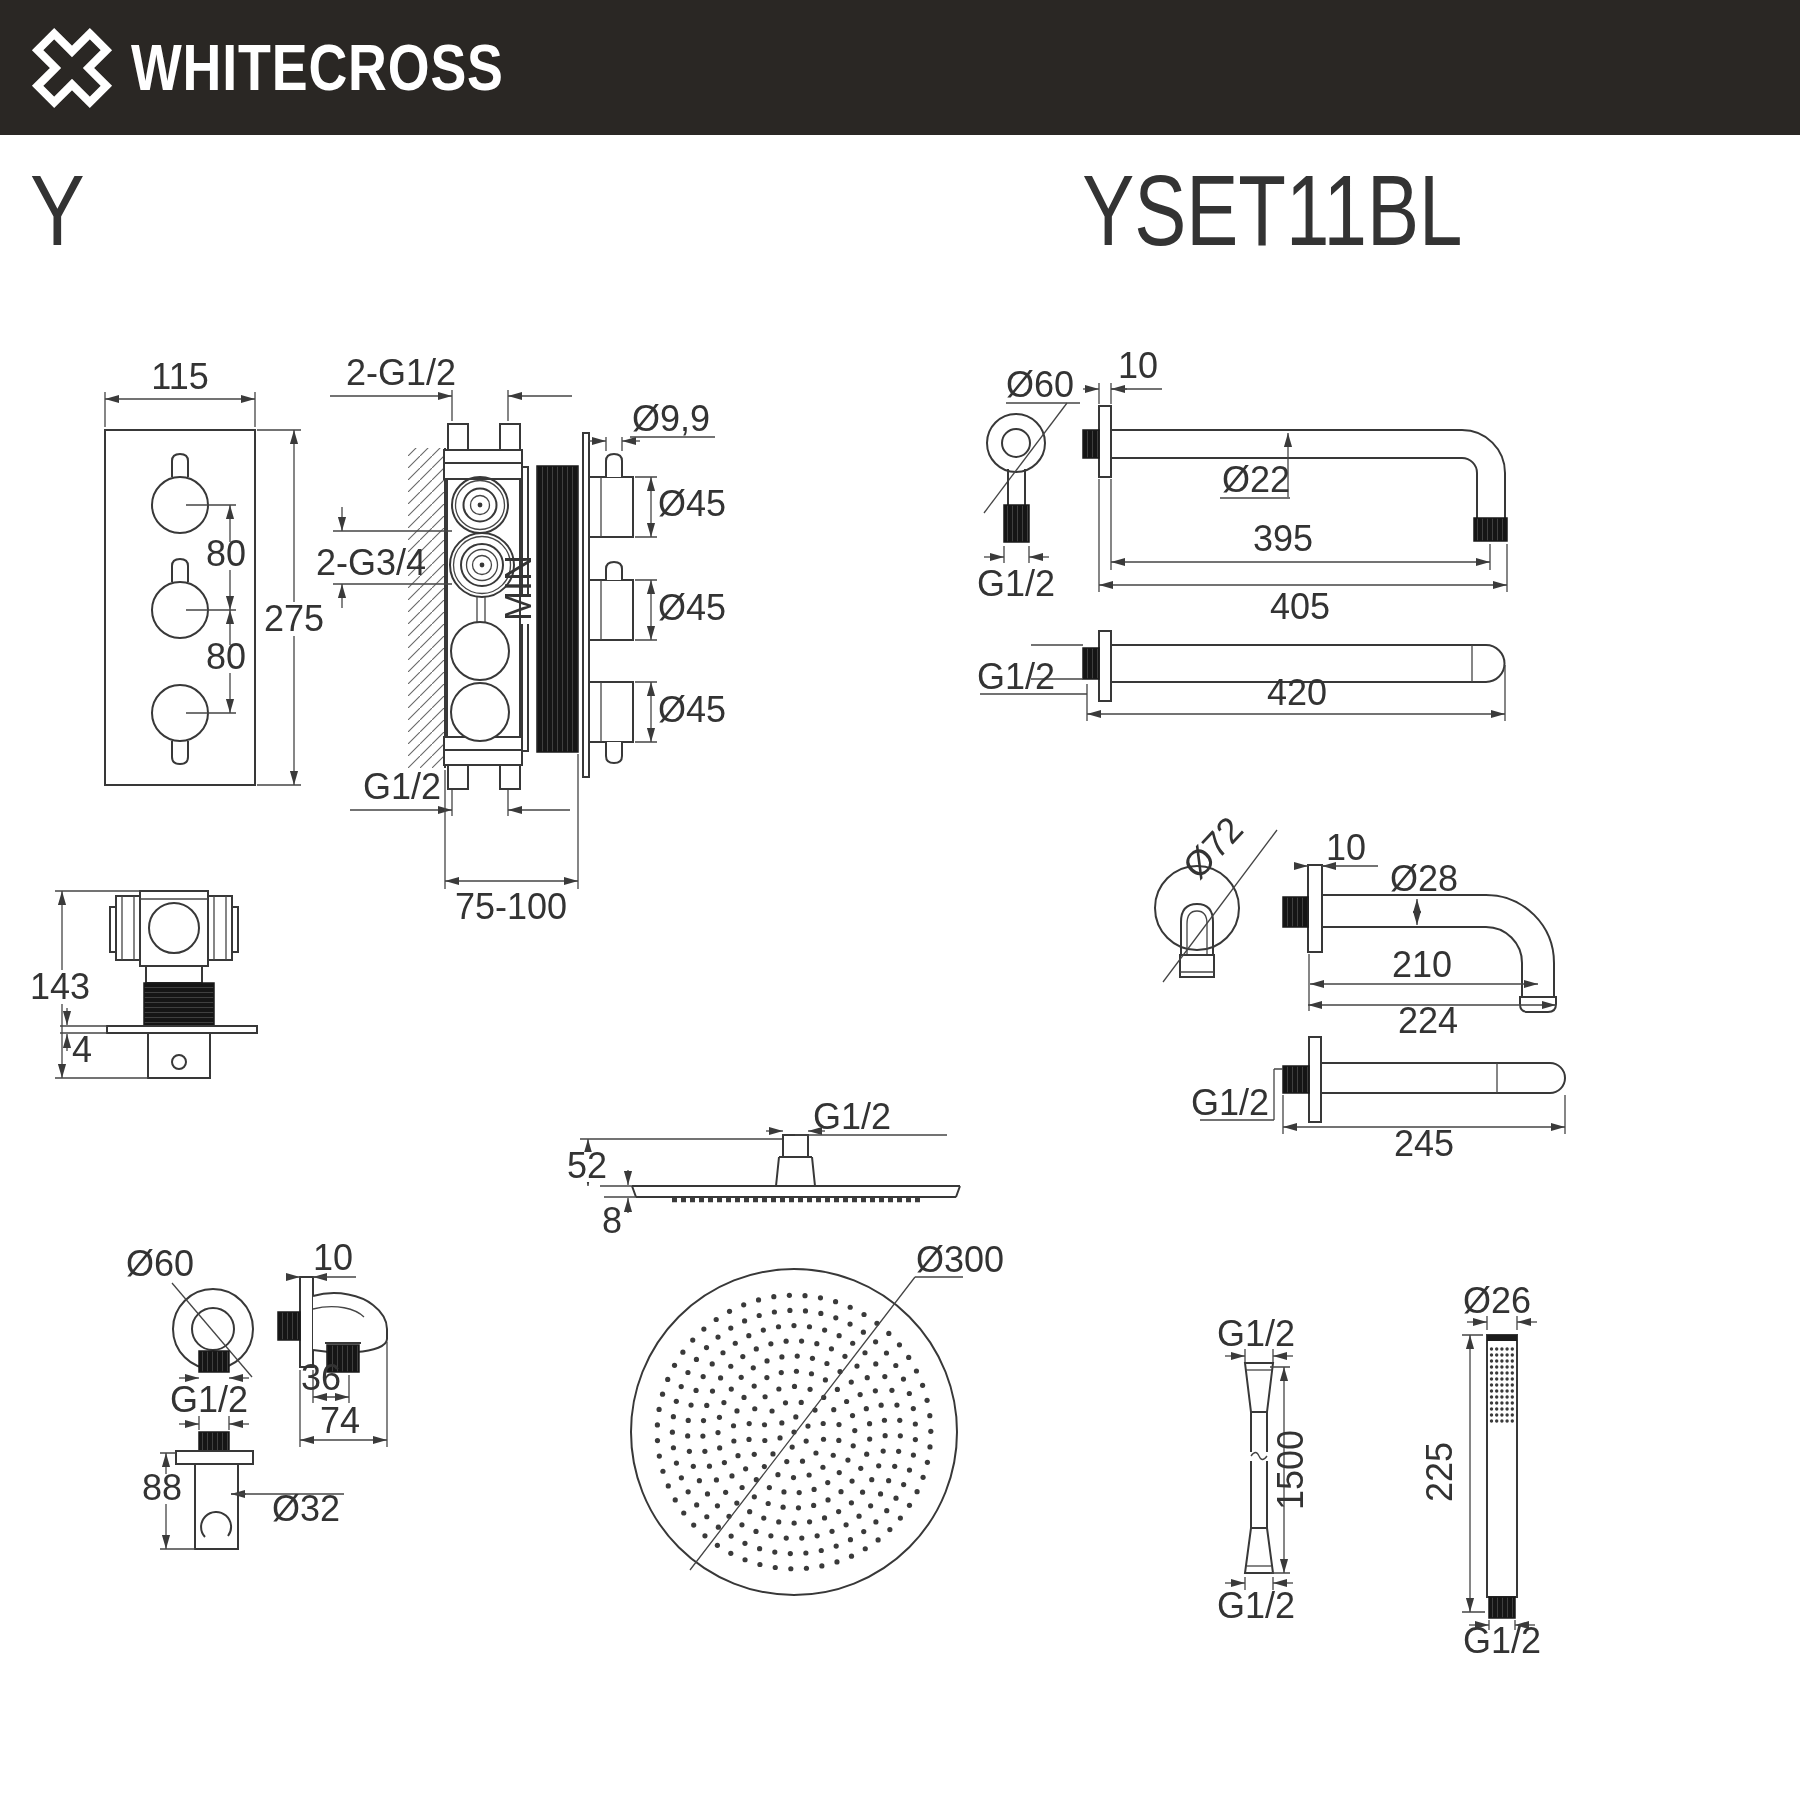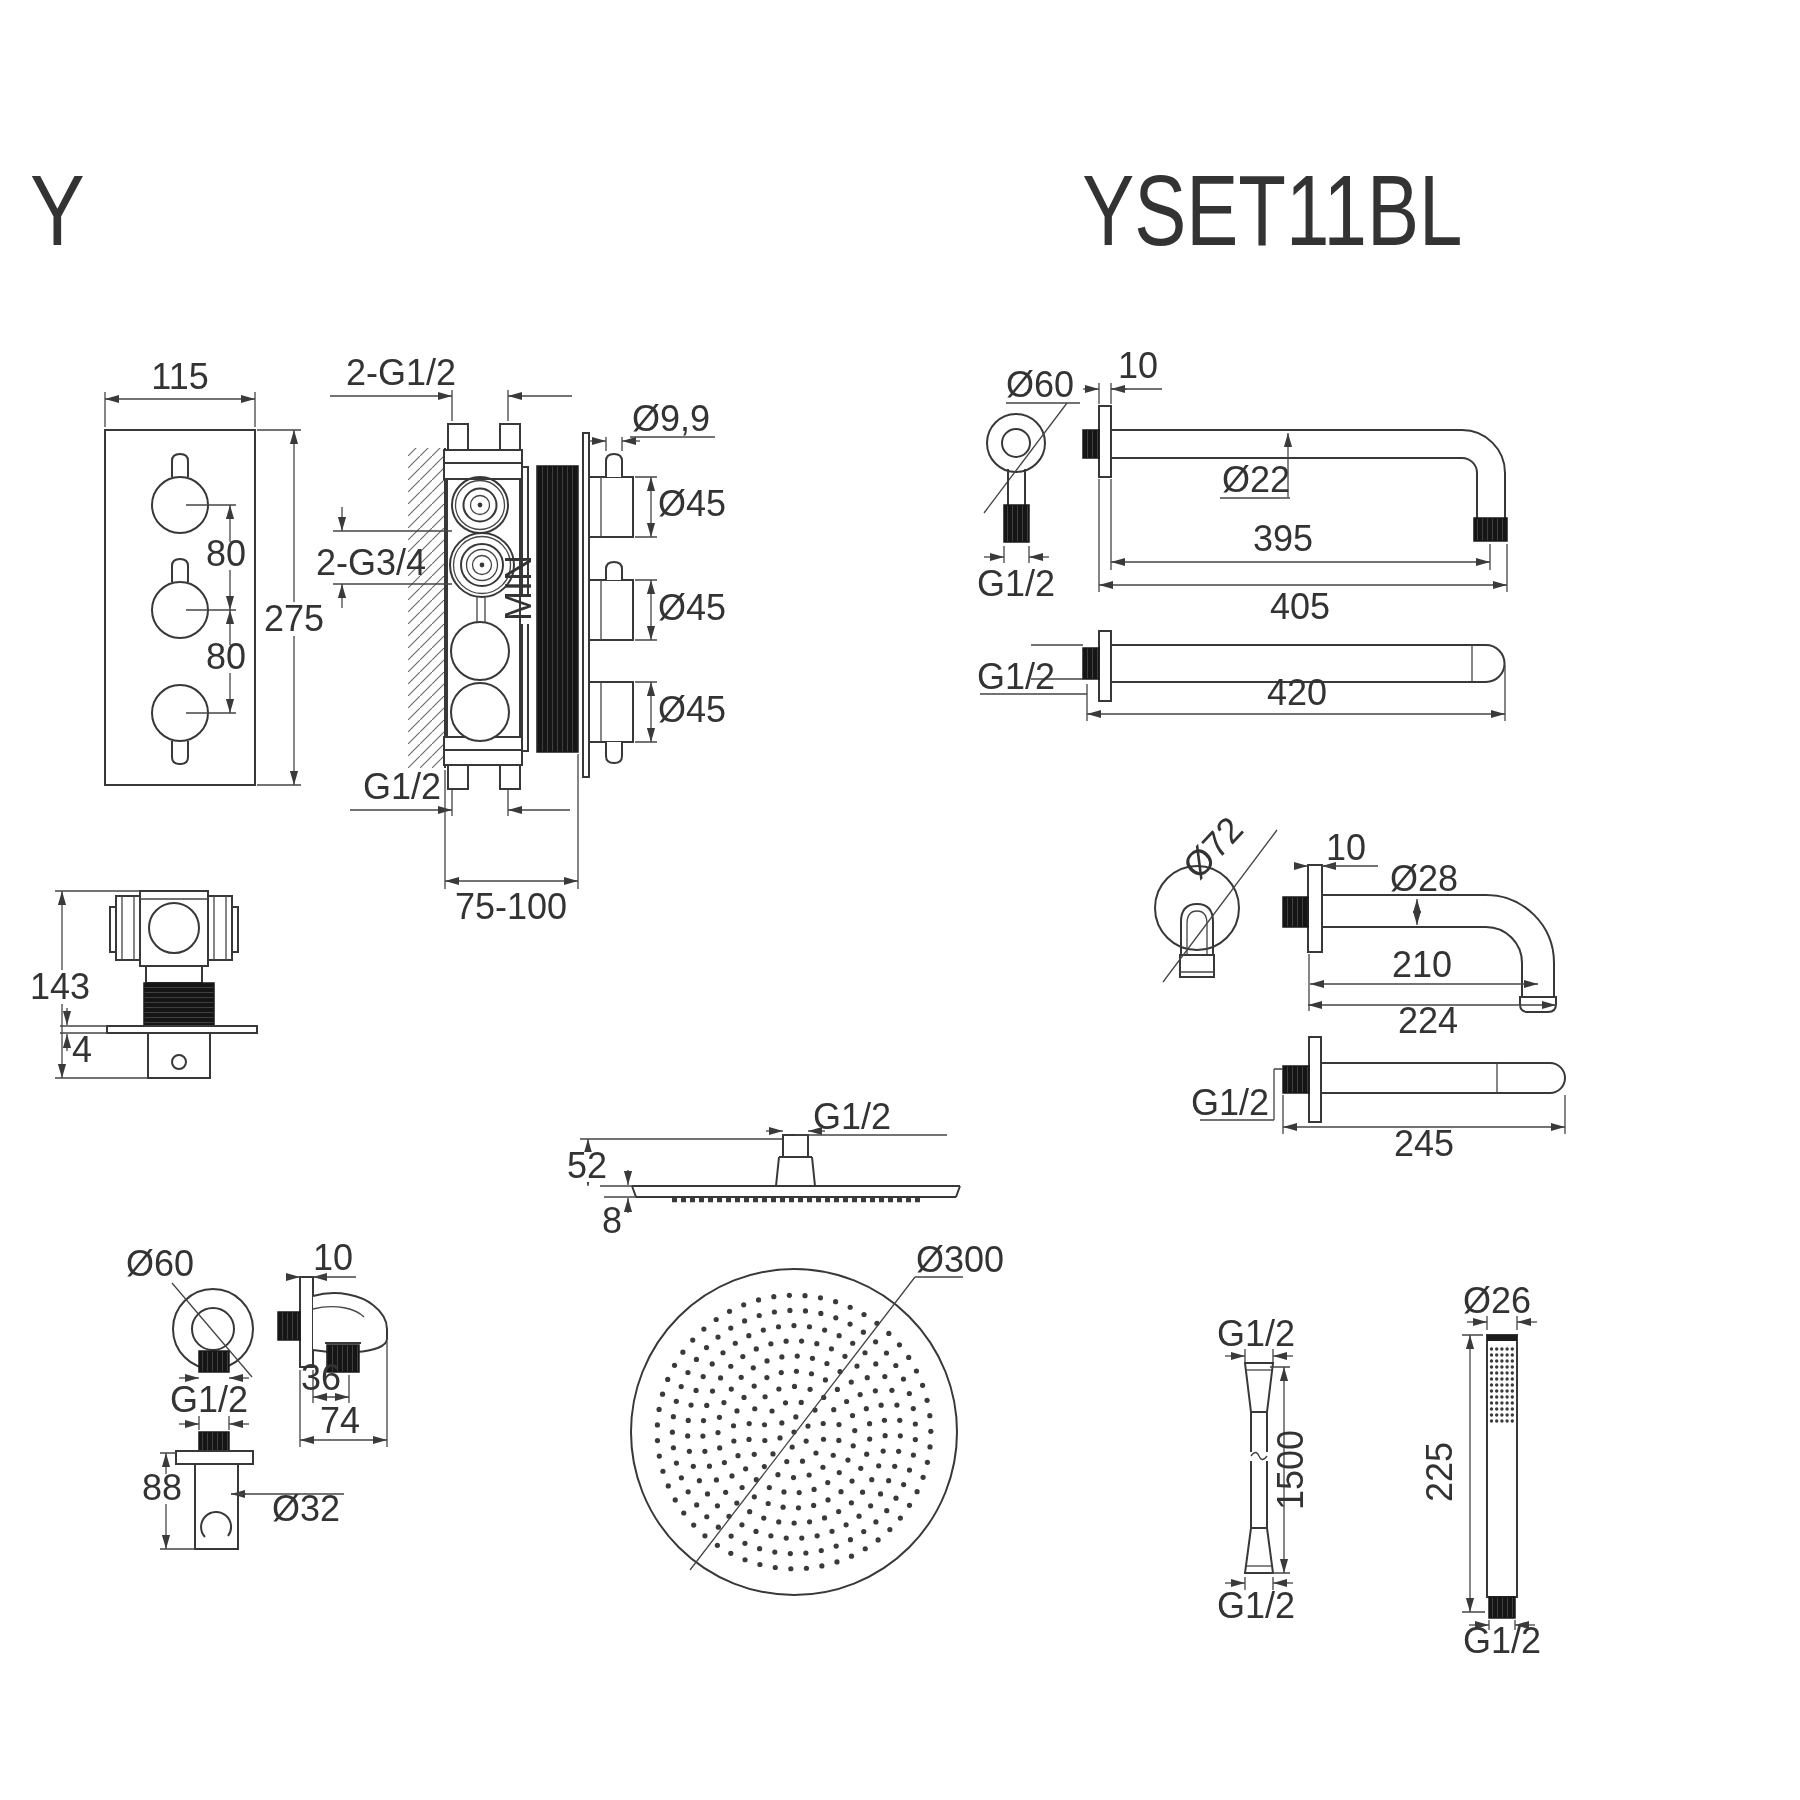--- a/index.html
+++ b/index.html
@@ -20,20 +20,28 @@
   .lnf{stroke:#383838;stroke-width:2;fill:#fff;}
   .tn{stroke:#454545;stroke-width:1.3;fill:none;}
   .wbg{fill:#fff;stroke:none;}
   .nz{stroke:#3a3a3a;stroke-width:4.5;fill:none;stroke-dasharray:5 4;}
 </style>
 </head>
 <body>
 
 <div id="stage">
 
+  <div class="topbar">
+    <svg class="logo" viewBox="-50 -50 100 100">
+      <g transform="rotate(45)">
+        <path d="M-13,-41 H13 V-13 H41 V13 H13 V41 H-13 V13 H-41 V-13 H-13 Z" fill="none" stroke="#ffffff" stroke-width="9"></path>
+      </g>
+    </svg>
+    <div class="brand">WHITECROSS</div>
+  </div>
   <div class="series">Y</div>
   <div class="model">YSET11BL</div>
 
   <svg class="draw" width="1800" height="1800" viewBox="0 0 1800 1800">
     <defs>
       <marker id="ar" orient="auto-start-reverse" markerWidth="12" markerHeight="9" refX="11" refY="4">
         <path d="M0,0.8 L11,4 L0,7.2 Z" fill="#3a3a3a"></path>
       </marker>
       <pattern id="hat" width="12" height="12" patternUnits="userSpaceOnUse">
         <path d="M-1,13 L13,-1" stroke="#666" stroke-width="1.1" fill="none"></path>

